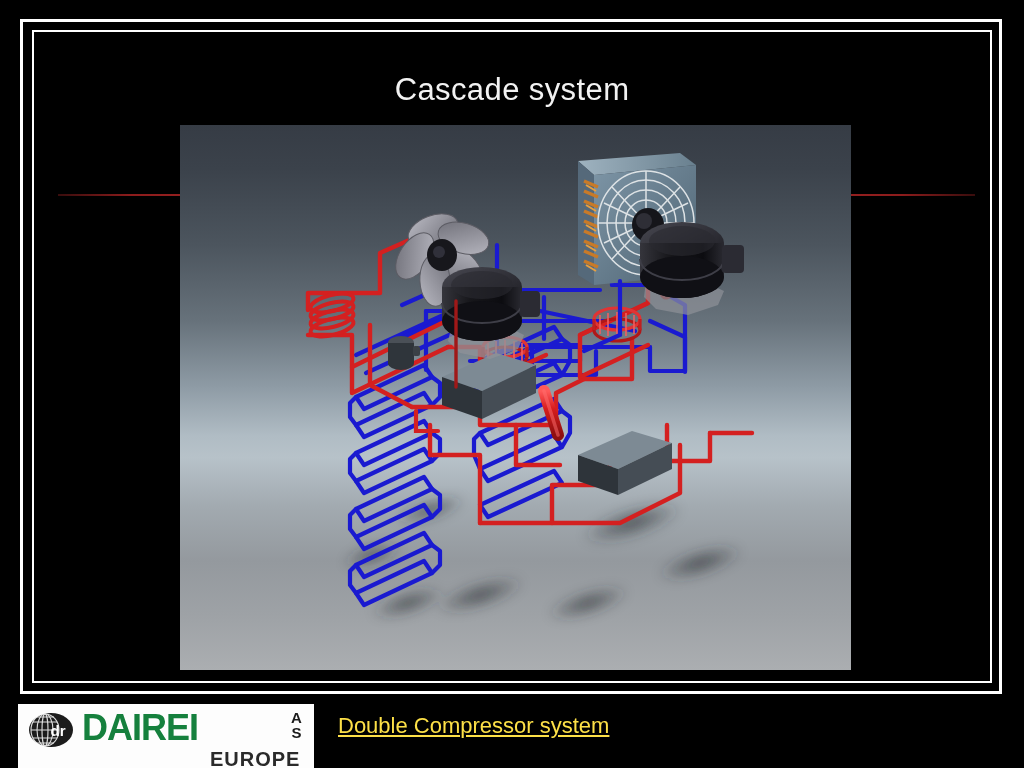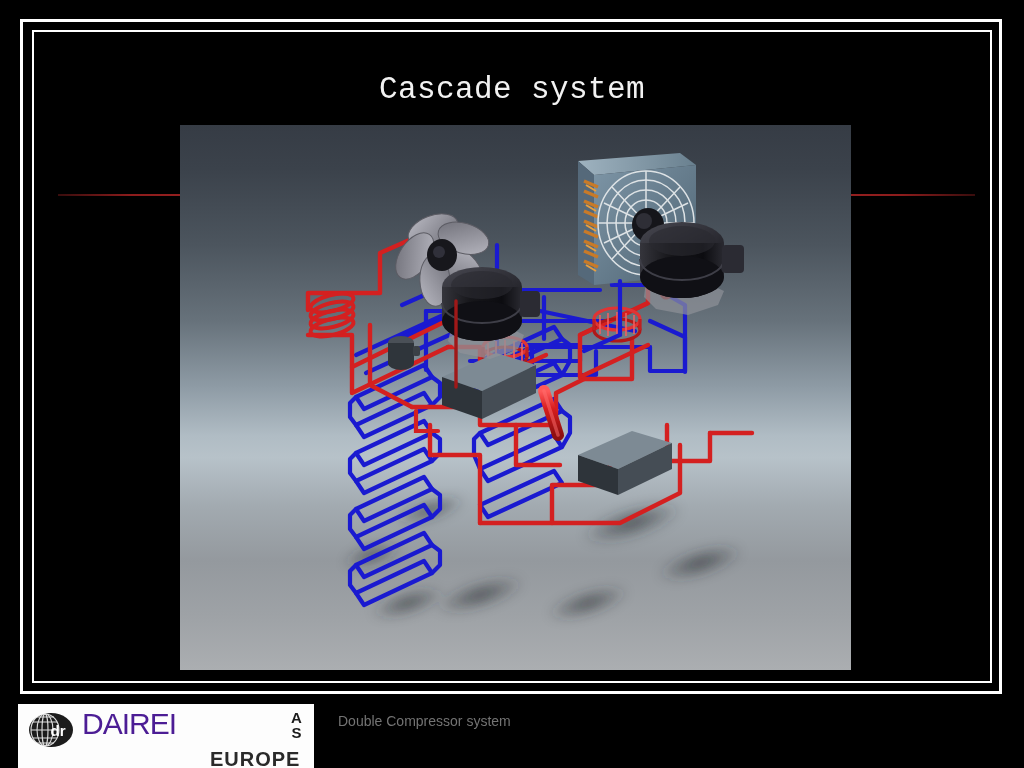--- a/index.html
+++ b/index.html
@@ -12,45 +12,45 @@
                border:3px solid #ffffff;box-sizing:border-box;pointer-events:none;}
   .frame-inner{position:absolute;left:32px;top:30px;width:960px;height:653px;
                border:2px solid #ffffff;box-sizing:border-box;pointer-events:none;}
 
   
   .red-rule{position:absolute;left:58px;top:194px;width:917px;height:2px;
             background:linear-gradient(90deg,#3a0d0d 0%,#8d1c1c 8%,#c23434 50%,#8d1c1c 92%,#3a0d0d 100%);}
 
   
   .title{position:absolute;left:0;top:72px;width:1024px;text-align:center;
-         font-family:Liberation Mono, monospace;font-size:31px;color:#f2f2f2;
+         font-family:Liberation Sans, sans-serif;font-size:31px;color:#f2f2f2;
          letter-spacing:.4px;}
 
   
   .panel{position:absolute;left:180px;top:125px;width:671px;height:545px;overflow:hidden;
          background:linear-gradient(180deg,
             #363c45 0%, #3b424b 8%, #4c555e 22%, #67727b 36%,
             #8e9ba5 48%, #b0bcc4 57%, #b7c2c9 61%, #a2aab0 70%,
             #94999e 80%, #9ea2a6 90%, #abaeb1 100%);}
 
   .panel svg{position:absolute;left:0;top:0;display:block;}
 
   
   .logo-box{position:absolute;left:18px;top:704px;width:296px;height:80px;background:#fdfdfd;}
   .logo-globe{position:absolute;left:10px;top:8px;width:46px;height:36px;}
   .logo-word{position:absolute;left:64px;top:3px;font-family:"Liberation Sans",sans-serif;
-             font-weight:normal;font-size:30px;letter-spacing:-1px;color:#4c1d95;
+             font-weight:bold;font-size:36px;letter-spacing:-1px;color:#15803d;
              -webkit-text-stroke:0;}
   .logo-as{position:absolute;left:273px;top:6px;font-weight:bold;font-size:15px;
            line-height:15px;color:#1b1b1b;text-align:center;}
   .logo-europe{position:absolute;left:192px;top:44px;font-weight:bold;font-size:20px;
                letter-spacing:1px;color:#2a2a2a;}
 
   
-  .caption{position:absolute;left:338px;top:713px;font-size:14px;color:#737373;}
+  .caption{position:absolute;left:338px;top:713px;font-size:22px;color:#fde047;text-decoration:underline;}
 </style>
 </head>
 <body>
 
 <div id="slide">
 
   <div class="frame-outer"></div>
   <div class="frame-inner"></div>
 
   <div class="red-rule"></div>

